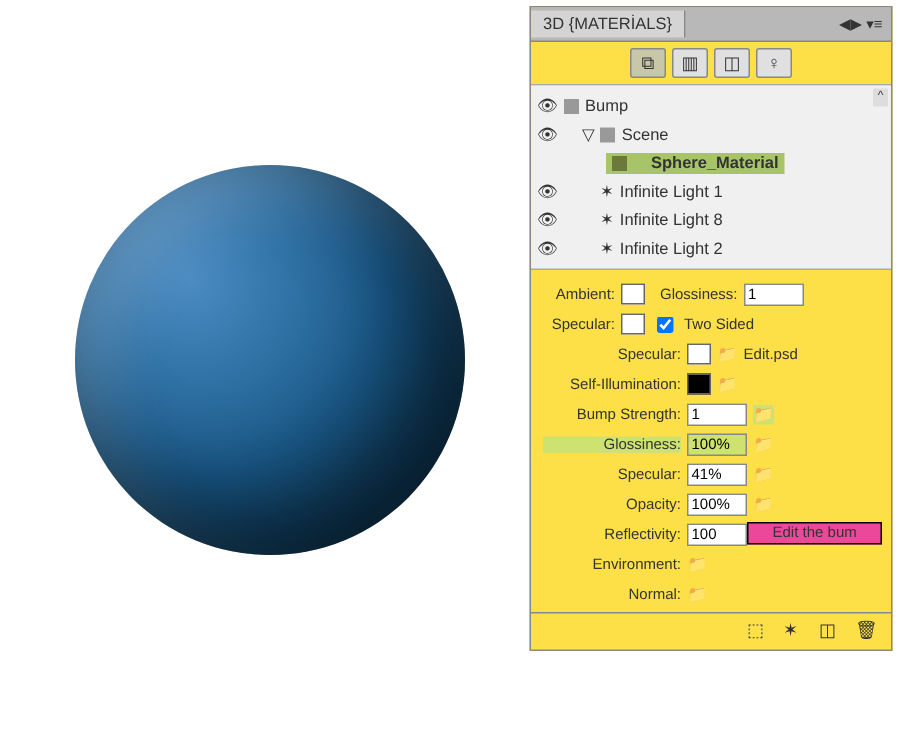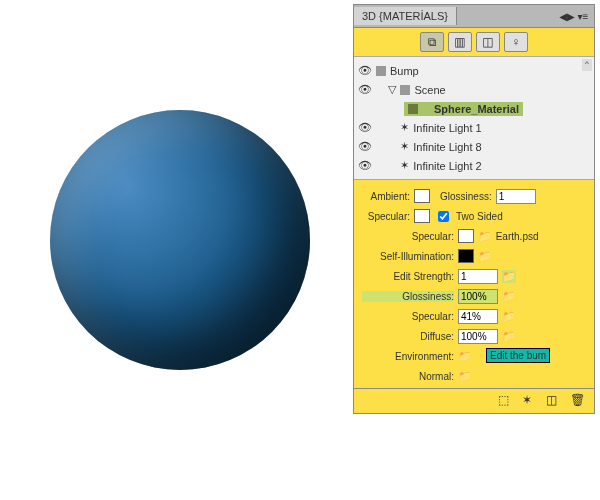--- a/index.html
+++ b/index.html
@@ -23,21 +23,21 @@
 .prow{display:flex;align-items:center;height:20px;gap:4px}
 .lbl{width:92px;text-align:right}
 .sbox{width:14px;height:12px;border:1px solid #666;background:#fff}
 .sbox.b{background:#000}
 .inp{width:34px;height:13px;border:1px solid #888;background:#fff;font:10px Arial;padding:0 2px}
 .fld{font-size:11px}
 .chk{width:11px;height:11px}
 .hl{background:#cde26f}
 .btm{display:flex;gap:6px;padding:4px 6px;justify-content:flex-end;border-top:1px solid #888}
 .bi{width:18px;height:16px;font-size:12px}
-.tip{position:absolute;background:#14b8a6;border:1px solid #000;padding:1px 3px;font-size:10px;left:486px;top:348px}
+.tip{position:absolute;background:#ec4899;border:1px solid #000;padding:1px 16px;font-size:10px;left:498px;top:348px}
 .scroll{position:absolute;right:2px;top:2px;width:10px;height:12px;background:#ddd;font-size:8px;text-align:center}
 </style>
 </head>
 <body>
 
 <div class="globe"></div>
 
 <div class="panel">
  <div class="tabbar">
   <div class="tab">3D {MATERİALS}</div>
@@ -99,45 +99,50 @@
   <div class="prow">
         <span class="lbl" style="width:48px">Specular:</span>
         <span class="sbox"></span>
         <input type="checkbox" class="chk" checked="" style="">
         <span>Two Sided</span>
       </div>
   <div class="prow">
         <span class="lbl">Specular:</span>
         <span class="sbox"></span>
         <span class="fld">📁</span>
-        <span>Earth.psd</span>
+        <span>Edit.psd</span>
       </div>
   <div class="prow">
         <span class="lbl">Self-Illumination:</span>
         <span class="sbox b"></span>
         <span class="fld">📁</span>
       </div>
   <div class="prow">
-        <span class="lbl">Edit Strength:</span>
+        <span class="lbl">Bump Strength:</span>
         <input class="inp" value="1" style="">
         <span class="fld hl">📁</span>
       </div>
   <div class="prow">
         <span class="lbl hl">Glossiness:</span>
         <input class="inp hl" value="100%" style="">
         <span class="fld">📁</span>
       </div>
   <div class="prow">
         <span class="lbl">Specular:</span>
         <input class="inp" value="41%" style="">
         <span class="fld">📁</span>
       </div>
   <div class="prow">
-        <span class="lbl">Diffuse:</span>
+        <span class="lbl">Opacity:</span>
         <input class="inp" value="100%" style="">
+        <span class="fld">📁</span>
+      </div>
+  <div class="prow">
+        <span class="lbl">Reflectivity:</span>
+        <input class="inp" value="100" style="">
         <span class="fld">📁</span>
       </div>
   <div class="prow">
         <span class="lbl">Environment:</span>
         <span class="fld">📁</span>
       </div>
   <div class="prow">
         <span class="lbl">Normal:</span>
         <span class="fld">📁</span>
       </div>

